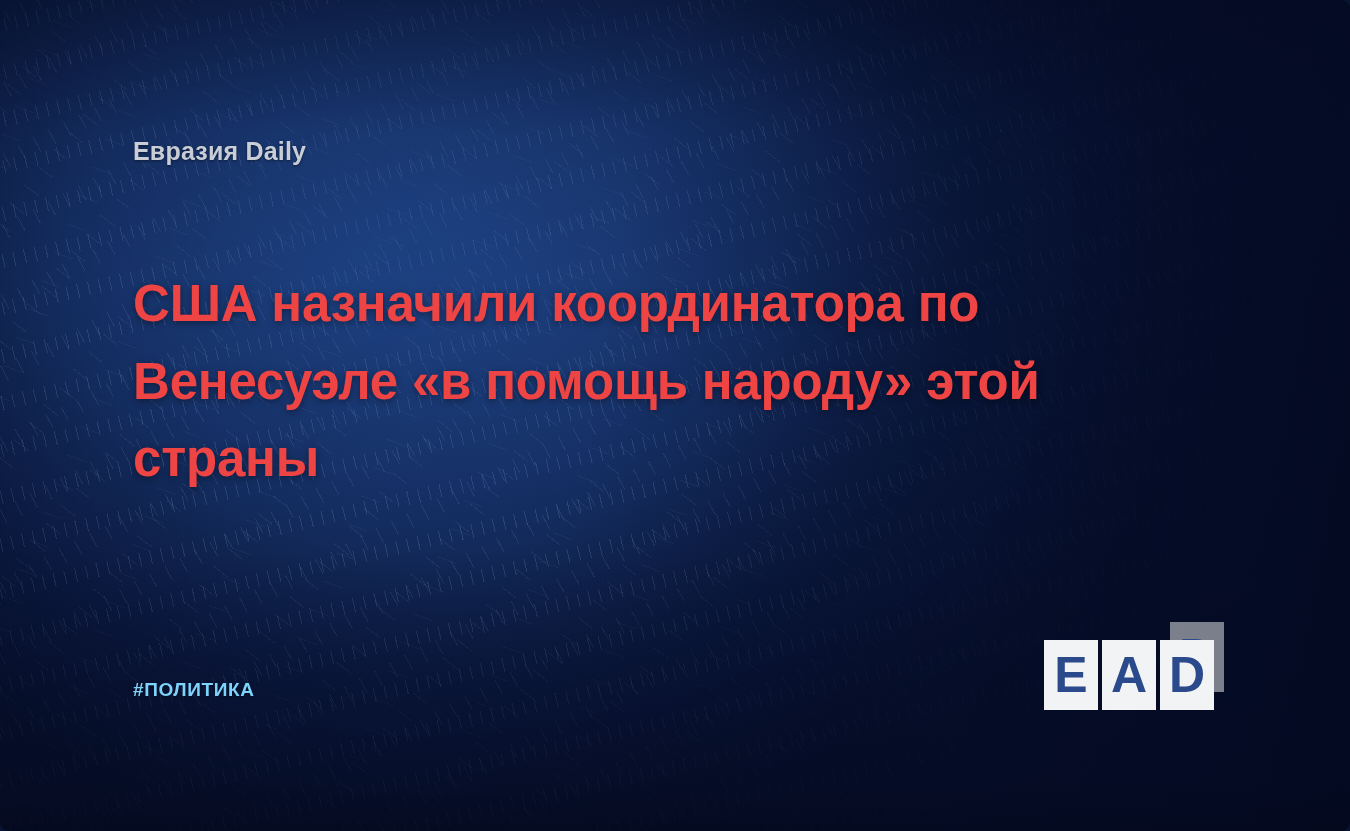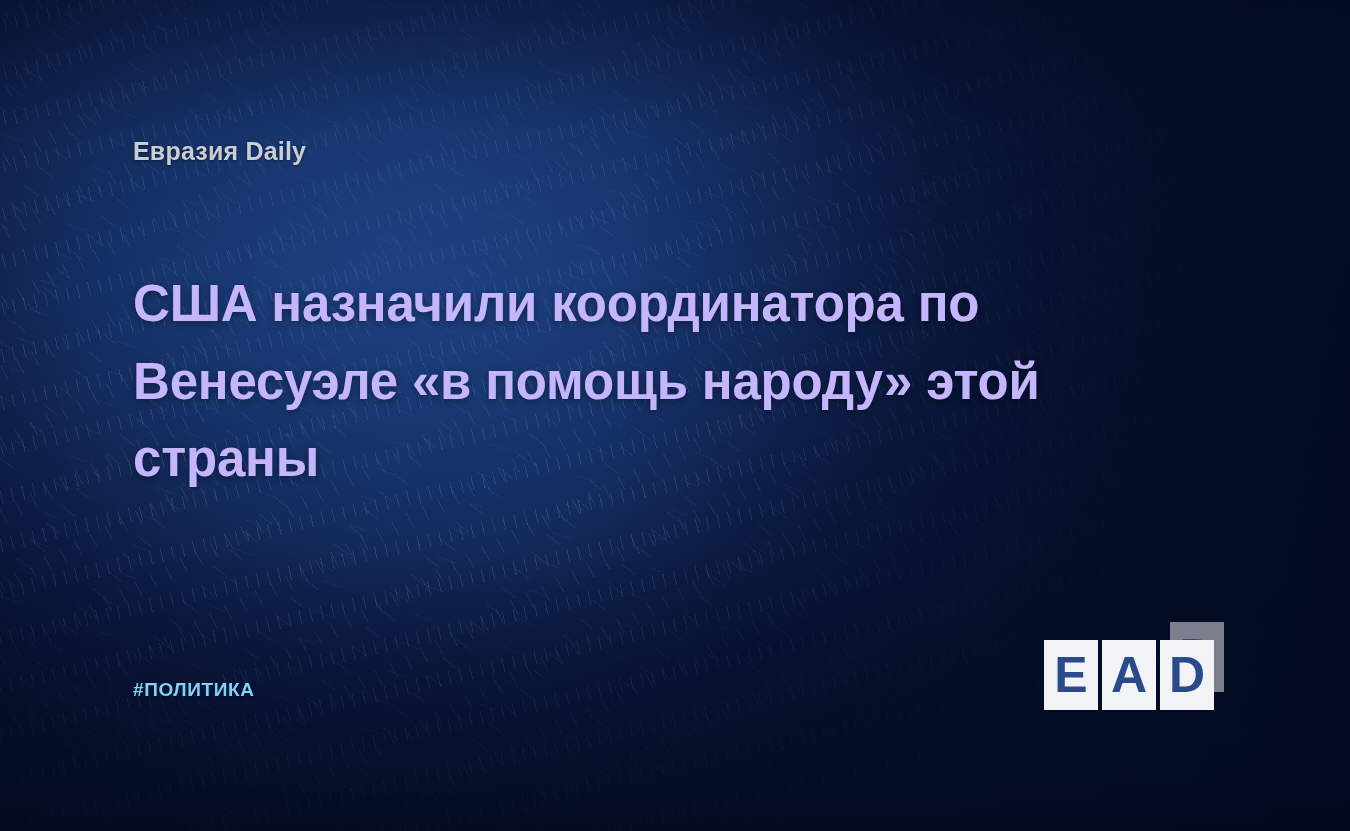--- a/index.html
+++ b/index.html
@@ -13,20 +13,21 @@
     overflow: hidden;
     font-family: "Liberation Sans", sans-serif;
   }
 
   .card {
     position: relative;
     width: 1350px;
     height: 831px;
     overflow: hidden;
     background-color: #0a1a42;
+    border-radius: 9px;
   }
 
   
   .bg-base {
     position: absolute;
     inset: 0;
     background:
       radial-gradient(ellipse 780px 620px at 34% 26%,
           #1e407f 0%, #1a3872 22%, #142c5e 44%, #0e2049 64%, #0a1740 82%, #081230 100%);
   }
@@ -173,21 +174,21 @@
   }
 
   .headline {
     position: absolute;
     left: 133px;
     top: 265px;
     width: 1050px;
     font-size: 51px;
     font-weight: bold;
     line-height: 1.52;
-    color: #c4b5fd;
+    color: #ef4444;
     letter-spacing: -0.2px;
     text-shadow: 0 2px 7px rgba(0,0,0,0.40);
   }
 
   .tag {
     position: absolute;
     left: 133px;
     top: 679px;
     font-size: 19px;
     font-weight: bold;

